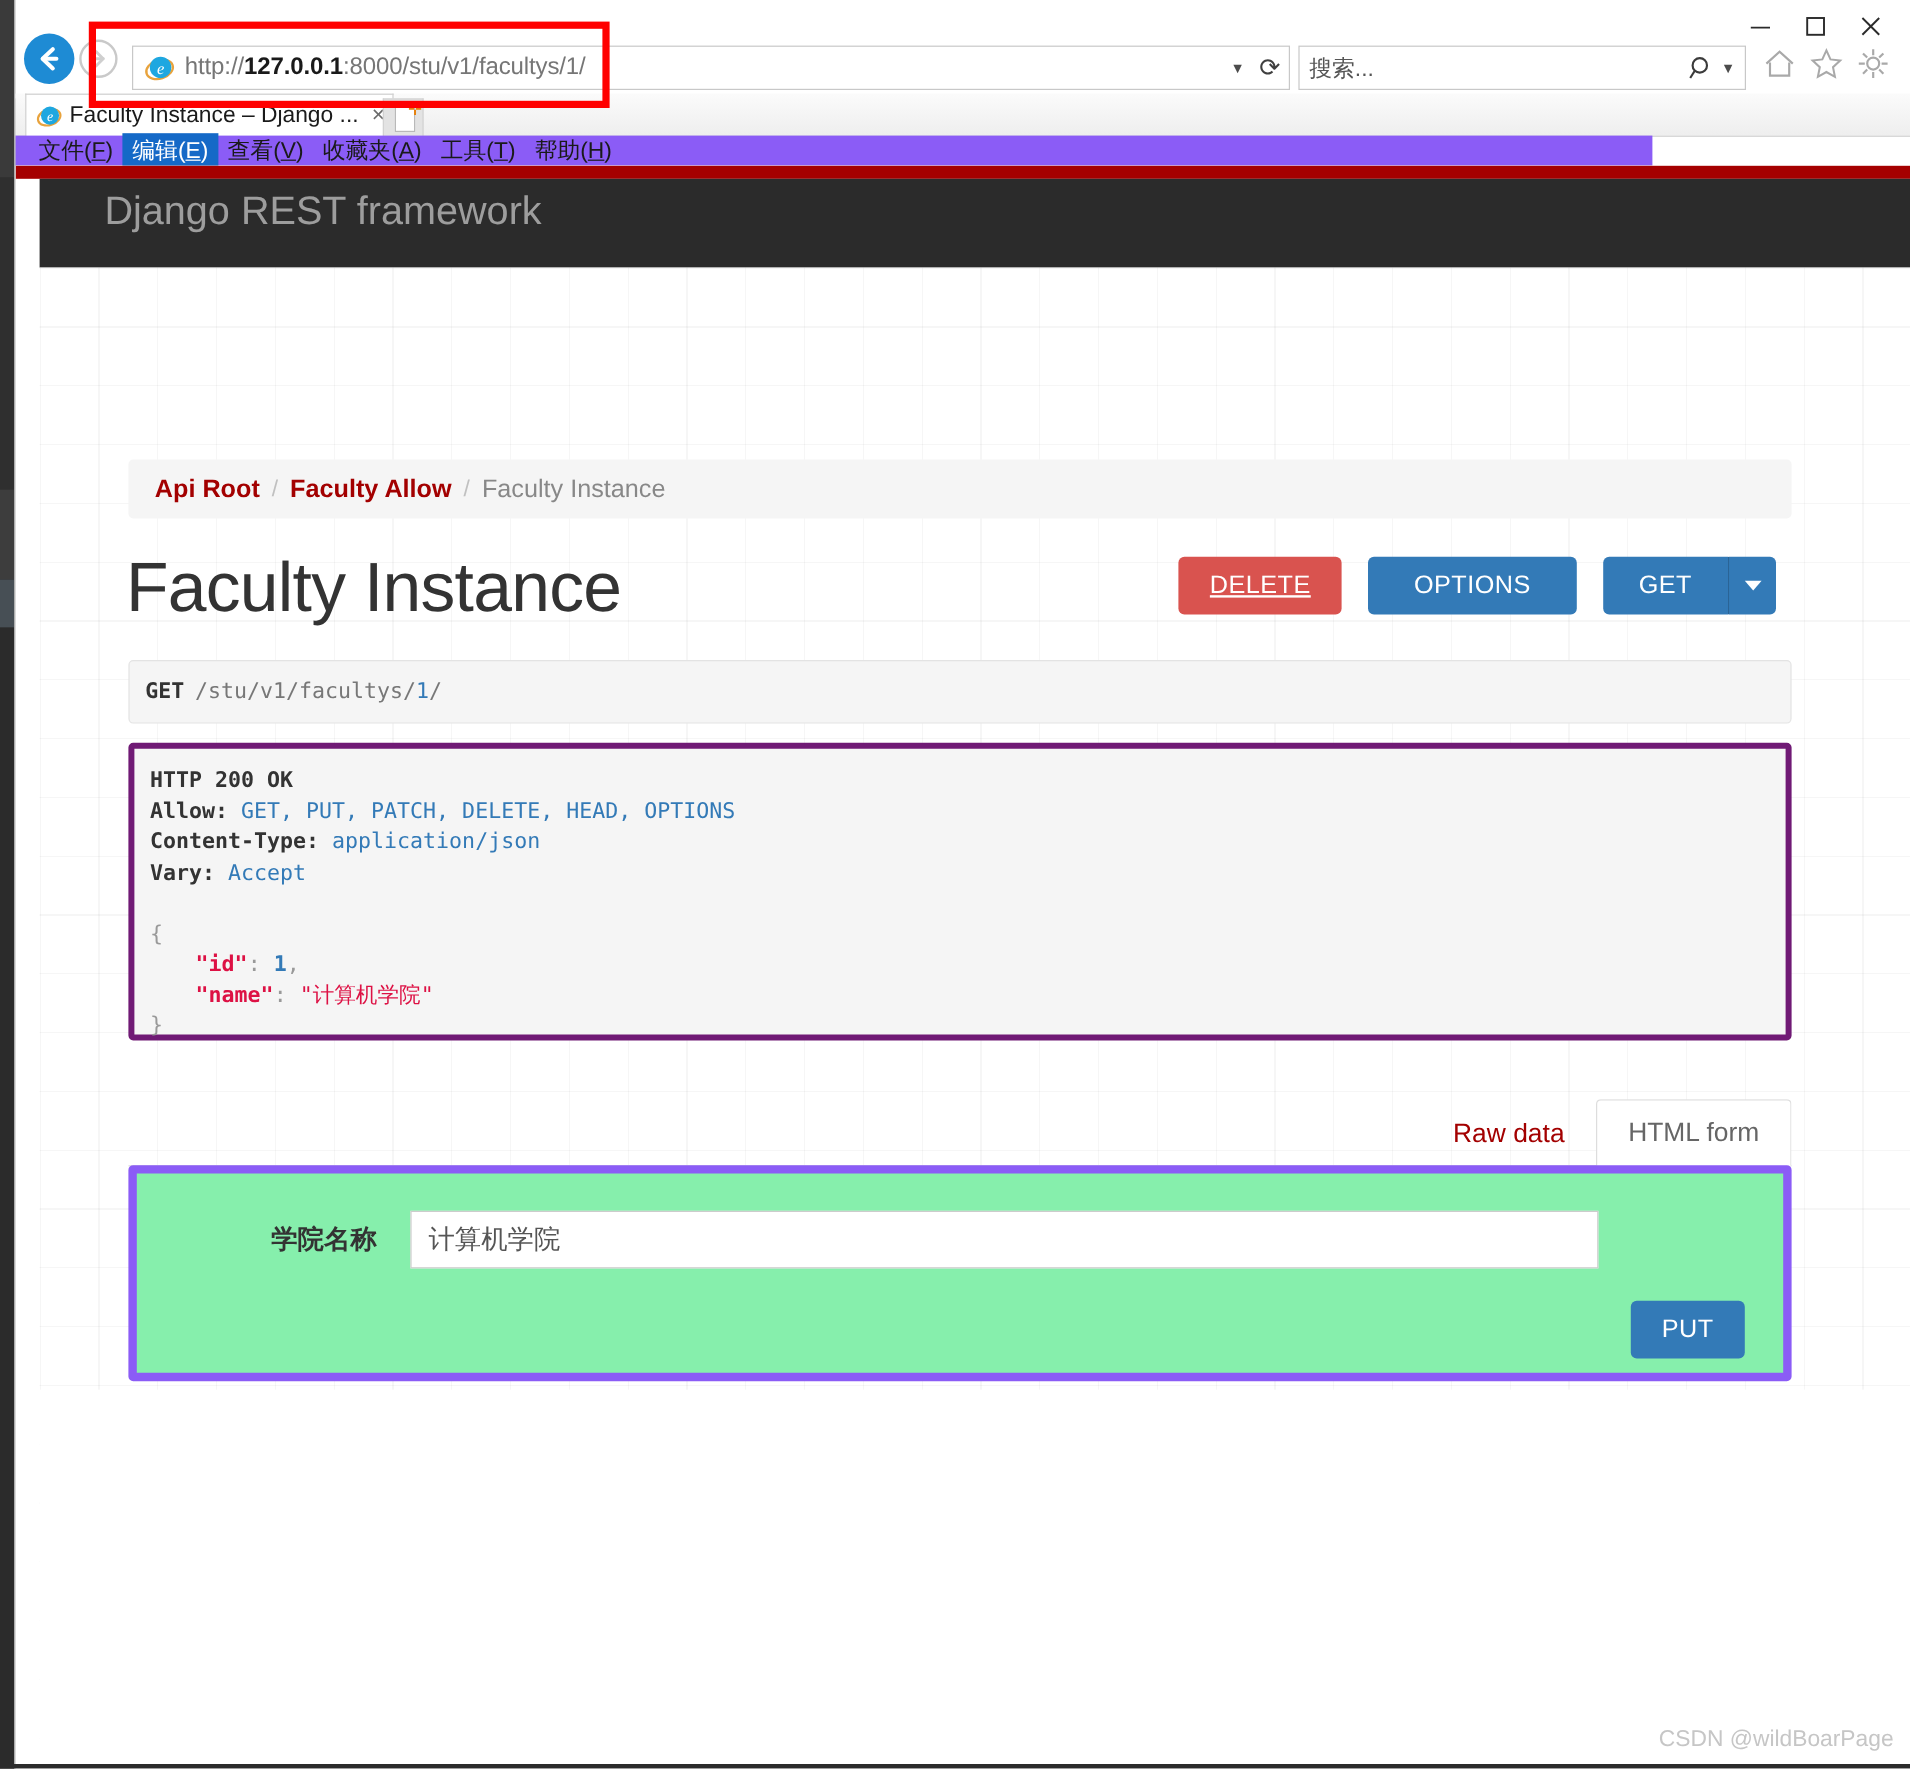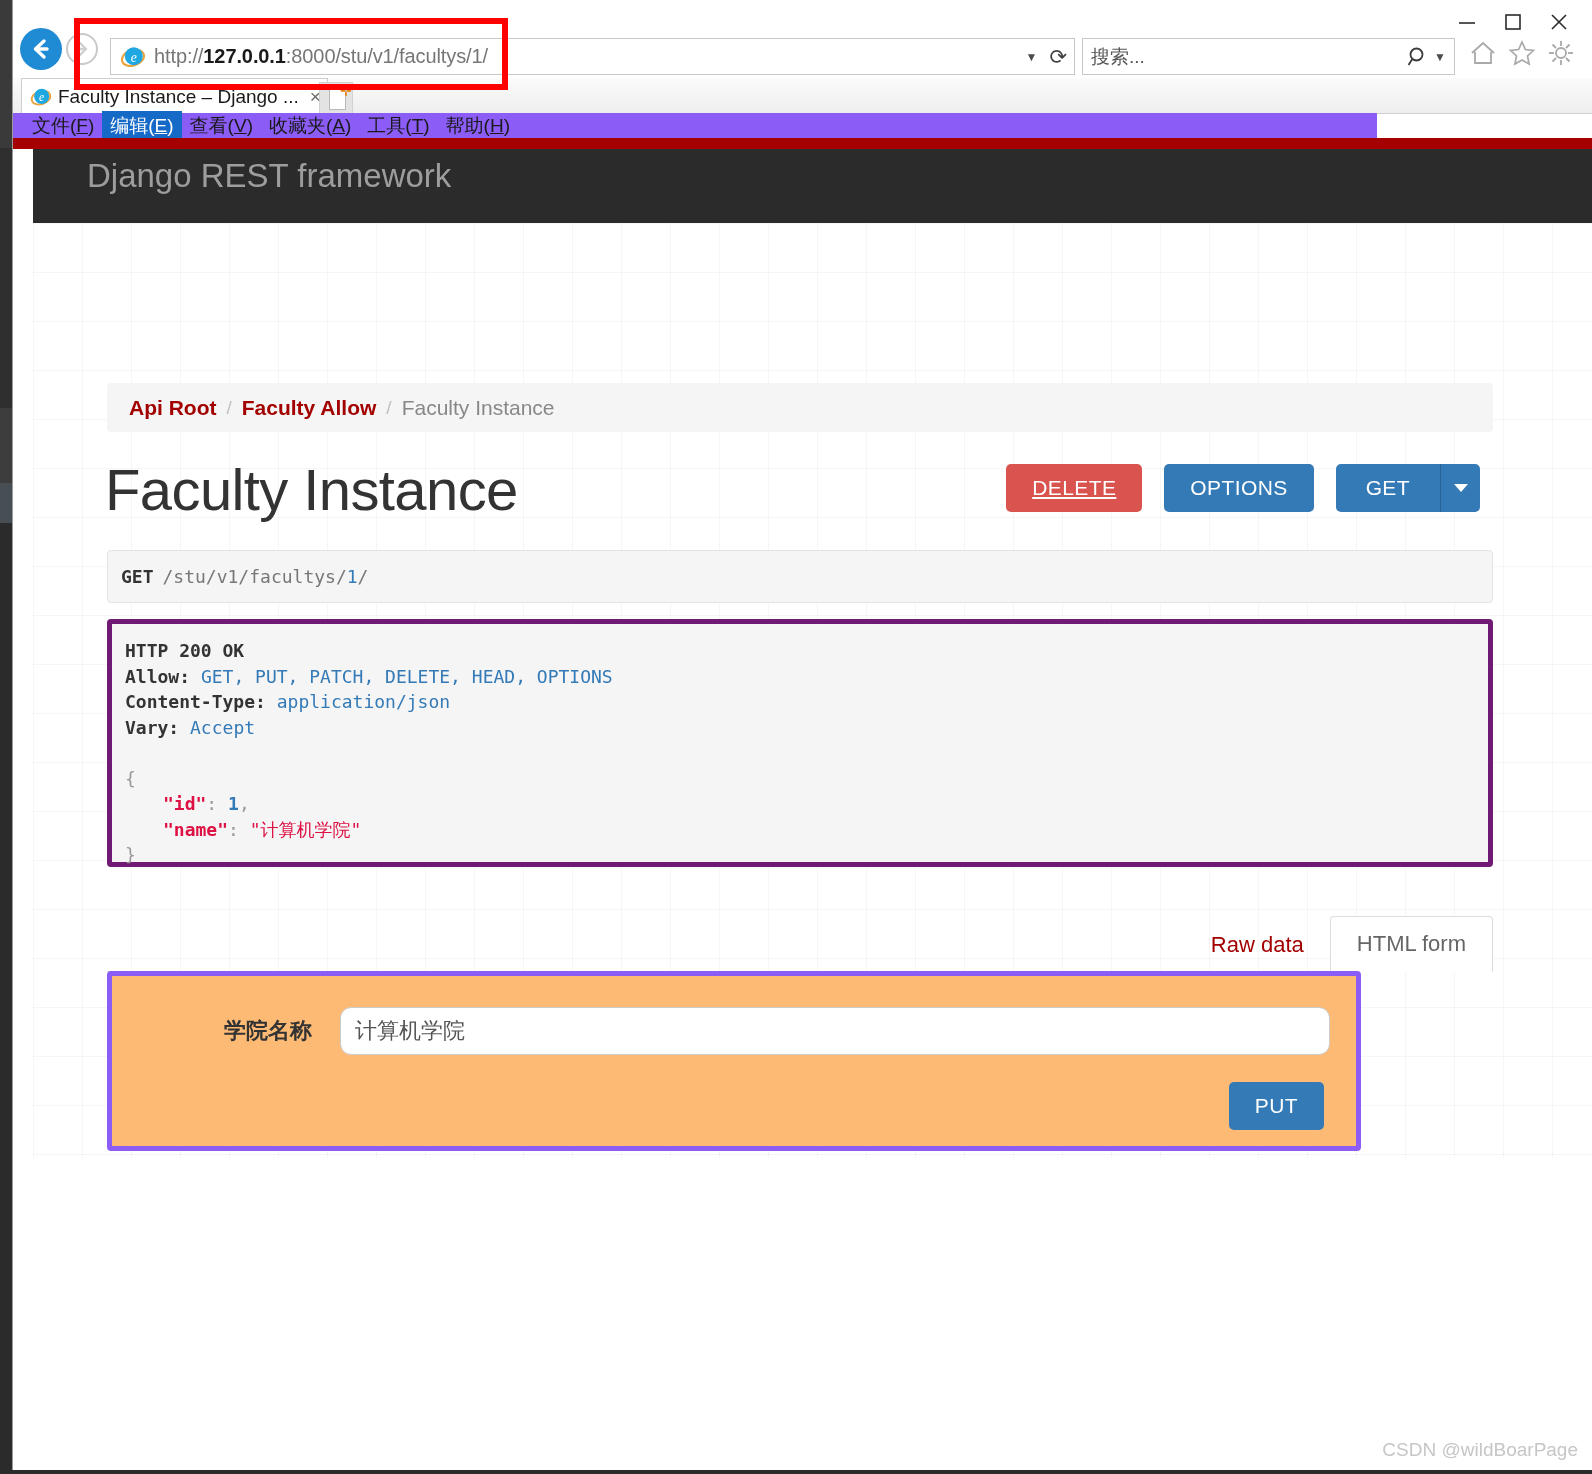--- a/index.html
+++ b/index.html
@@ -221,21 +221,21 @@
   }
   .btn {
     border: none; border-radius: 5px;
     font-size: 21px; color: #fff;
     font-family: "Liberation Sans", sans-serif;
     letter-spacing: 0.4px;
     cursor: pointer;
     display: flex; align-items: center; justify-content: center;
   }
   .btn-danger { background: #d9534f; height: 48px; padding: 0 26px; text-decoration: underline; }
-  .btn-primary { background: #337ab7; height: 48px; padding: 0 26px; }
+  .btn-primary { background: #337ab7; height: 48px; padding: 0 38px; }
   .split { display: flex; align-items: stretch; }
   .split .main {
     background: #337ab7; border-radius: 5px 0 0 5px;
     height: 48px; padding: 0 30px;
     display: flex; align-items: center; justify-content: center;
     font-size: 21px; color: #fff; letter-spacing: 0.4px;
   }
   .split .caret-btn {
     background: #337ab7; border-radius: 0 5px 5px 0;
     height: 48px; width: 40px;
@@ -292,36 +292,36 @@
   }
   .nav-tab.inactive { color: #a30000; }
   .nav-tab.active {
     color: #666; background: #fff;
     border: 1px solid #ddd; border-bottom: 1px solid #fff;
     border-radius: 4px 4px 0 0;
   }
 
   .form-panel {
     position: absolute; left: 94px; top: 833px;
-    width: 1254px; height: 180px;
-    background: #fdba74; border: 5px solid #8b5cf6; border-radius: 4px;
+    width: 1386px; height: 180px;
+    background: #86efac; border: 7px solid #8b5cf6; border-radius: 4px;
   }
   .form-row {
     position: absolute; left: 0; top: 31px;
     width: 1386px; display: flex; align-items: center;
   }
   .form-label {
     width: 228px; text-align: right;
     font-size: 22px; color: #333; font-weight: bold;
     font-family: "Liberation Sans", "DejaVu Sans", sans-serif;
     padding-right: 28px;
   }
   .form-input {
     width: 990px; height: 48px;
-    background: #fff; border: 1px solid #ccc; border-radius: 11px;
+    background: #fff; border: 1px solid #ccc; border-radius: 0;
     font-size: 22px; color: #555;
     padding: 0 14px;
     font-family: "Liberation Sans", "DejaVu Sans", sans-serif;
   }
   .put-btn {
     position: absolute; right: 32px; top: 106px;
     background: #337ab7; color: #fff; border: none; border-radius: 5px;
     height: 48px; padding: 0 26px;
     font-size: 21px; letter-spacing: 0.4px;
     font-family: "Liberation Sans", sans-serif;

